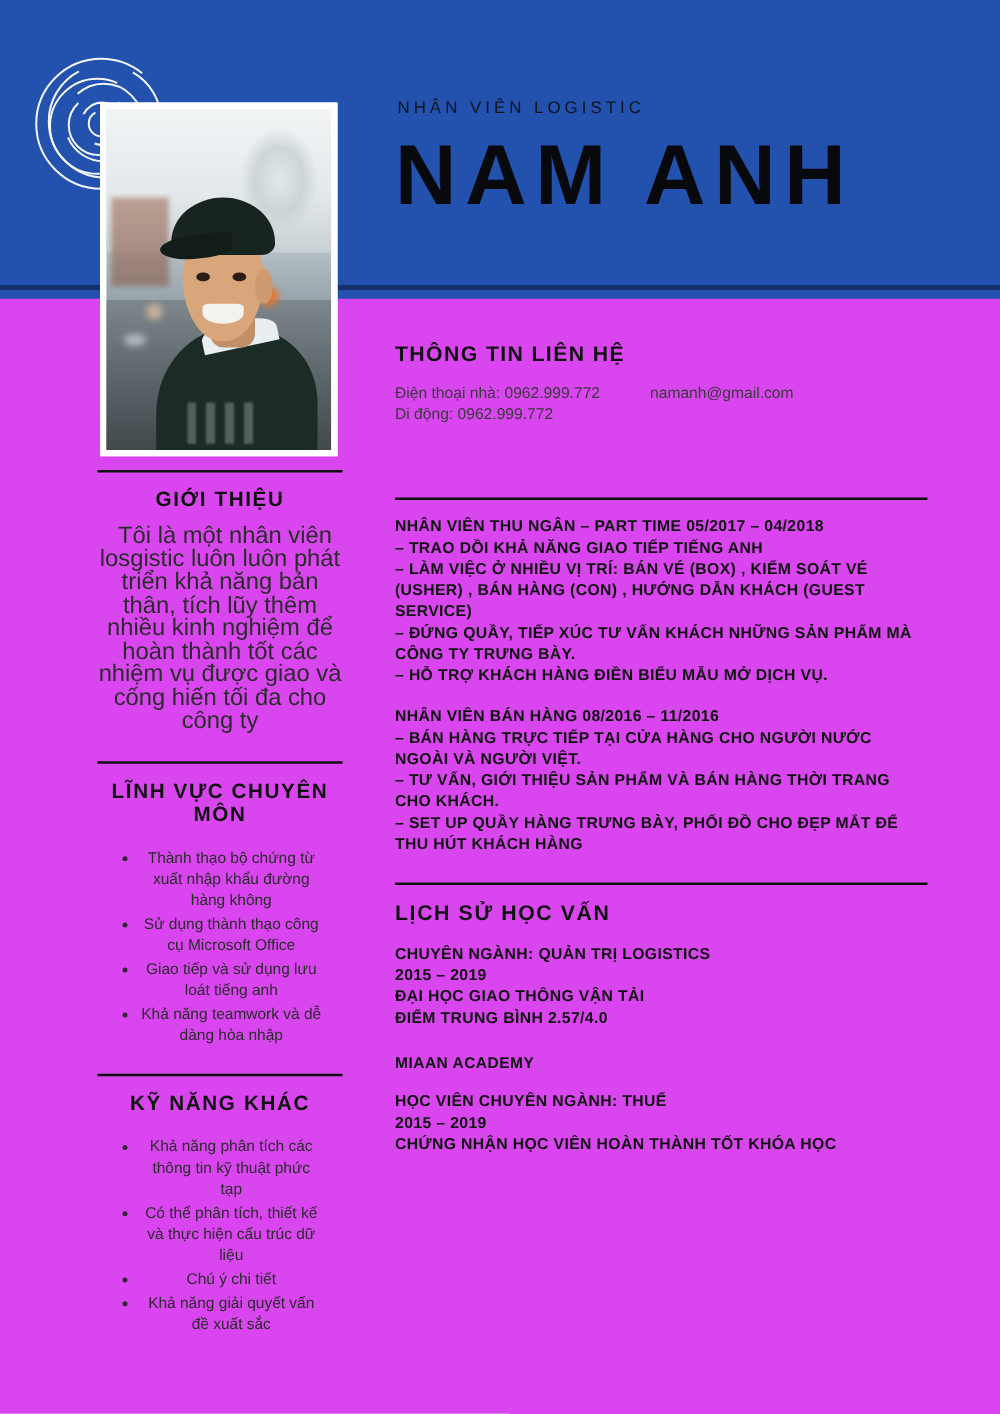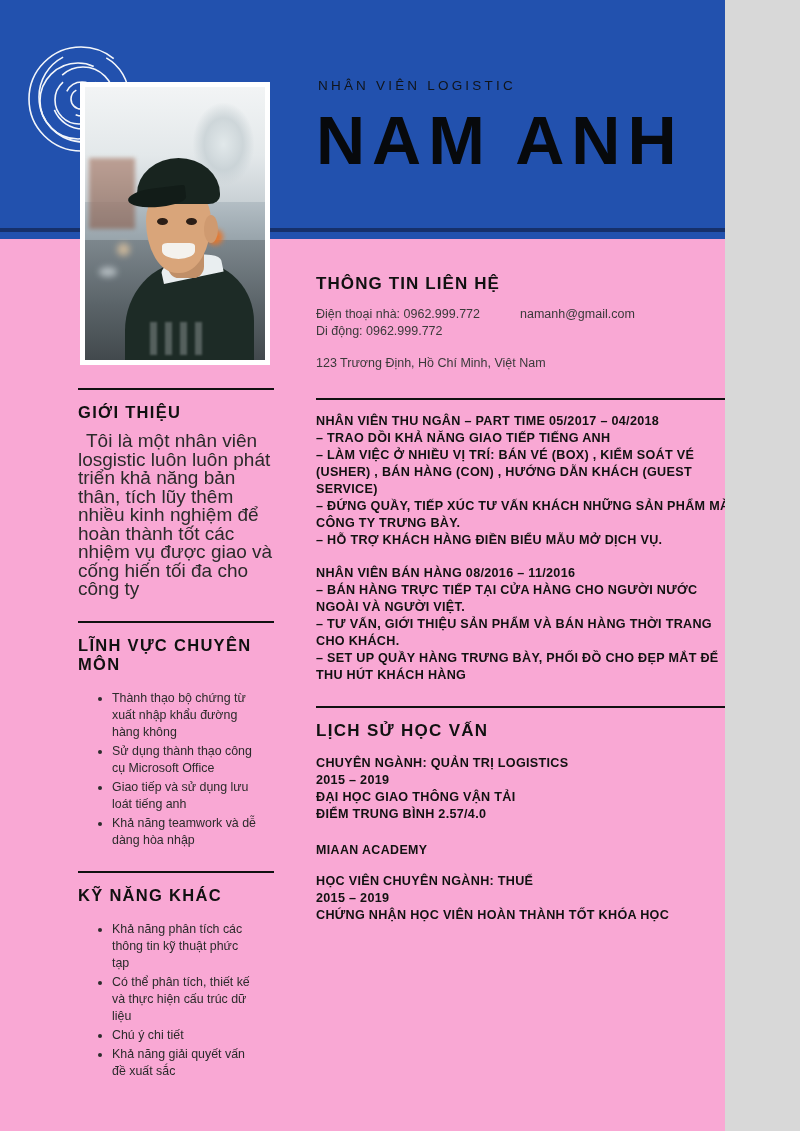--- a/index.html
+++ b/index.html
@@ -2,23 +2,23 @@
 <html><head>
 <meta charset="utf-8">
 <style>
   html, body {
     margin: 0;
     padding: 0;
     background: #d8d8d8;
   }
   .page {
     position: relative;
-    width: 725px;
+    width: 800px;
     height: 1131px;
-    background: #f9a8d4;
+    background: #d946ef;
     overflow: hidden;
     font-family: "Liberation Sans", sans-serif;
     color: #1a1a1a;
   }
 
   
   .banner {
     position: absolute;
     left: 0;
     top: 0;
@@ -208,22 +208,23 @@
   .contact-address {
     margin-top: 16px;
     font-size: 12.5px;
     color: #3a3a3a;
   }
 
   
   .col-left {
     position: absolute;
     left: 78px;
-    top: 388px;
+    top: 376px;
     width: 196px;
+    text-align: center;
   }
   .col-right {
     position: absolute;
     left: 316px;
     top: 398px;
     width: 426px;
   }
 
   .sec { margin-bottom: 22px; }
   .sec-rule {
@@ -331,21 +332,20 @@
   <div class="job-title">NHÂN VIÊN LOGISTIC</div>
   <div class="name">NAM ANH</div>
 
   <div class="contact">
     <h2>THÔNG TIN LIÊN HỆ</h2>
     <div class="contact-row">
       <span>Điện thoại nhà: 0962.999.772</span>
       <span class="contact-email">namanh@gmail.com</span>
     </div>
     <div class="contact-row">Di động: 0962.999.772</div>
-    <div class="contact-address">123 Trương Định, Hồ Chí Minh, Việt Nam</div>
   </div>
 
   <div class="col-left">
 
     <div class="sec">
       <div class="sec-rule"></div>
       <h2>GIỚI THIỆU</h2>
       <div class="intro">Tôi là một nhân viên losgistic luôn luôn phát triển khả năng bản thân, tích lũy thêm nhiều kinh nghiệm để hoàn thành tốt các nhiệm vụ được giao và cống hiến tối đa cho công ty</div>
     </div>
 

